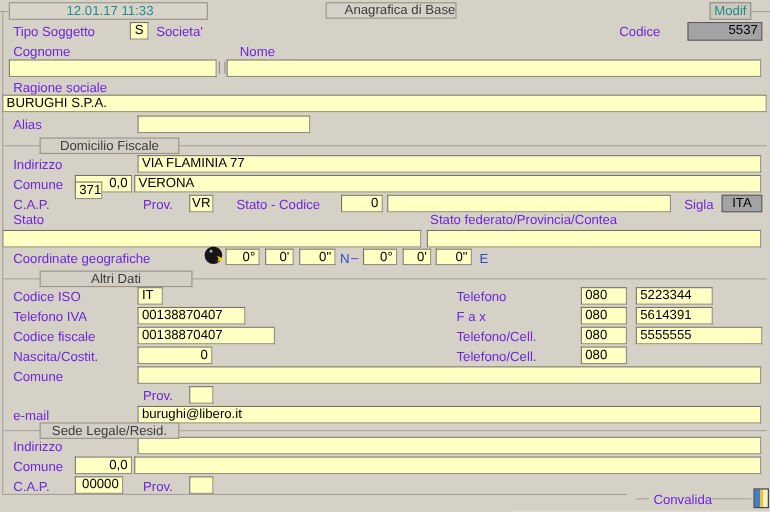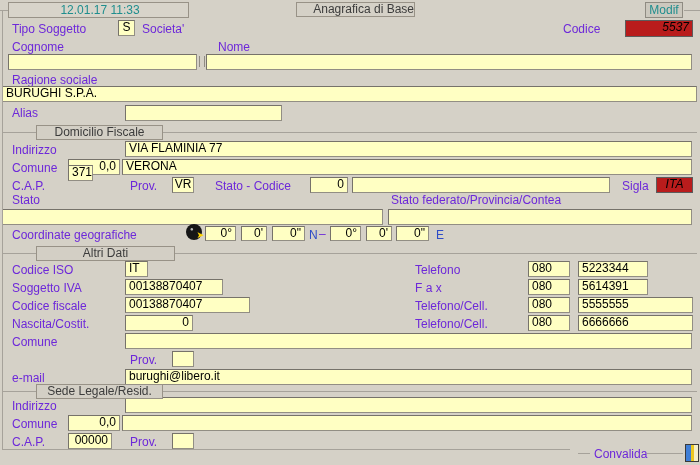--- a/index.html
+++ b/index.html
@@ -4,21 +4,21 @@
 <style>
   html,body{margin:0;padding:0;}
   .screen{position:relative;width:700px;height:465px;background:#d5d1c7;
     font-family:"Liberation Sans",sans-serif;font-size:12px;color:#3c3c3c;overflow:hidden;}
   .lbl{position:absolute;font-size:12px;color:#6d28d9;white-space:nowrap;line-height:13px;}
   .fld{position:absolute;box-sizing:border-box;height:16px;background:#ffffc3;
     border:1px solid #928e84;border-top-color:#76726a;border-left-color:#76726a;
     font-size:12px;line-height:13px;padding:0 3px;color:#000;white-space:nowrap;overflow:hidden;}
   .fld.right{text-align:right;}
   .fld.center{text-align:center;padding:0 1px;}
-  .fld.white{background:#b91c1c;border-color:#5c5c5c;font-style:italic;}
+  .fld.white{background:#a3a3a3;border-color:#5c5c5c;}
   .fld.small{height:15px;line-height:12px;}
   .sec-hdr{position:absolute;box-sizing:border-box;height:15px;background:#d3cfc5;
     border:1px solid #989287;font-size:12px;line-height:12px;
     text-align:center;color:#3c3c3c;z-index:2;}
   .hline{position:absolute;height:1px;background:#a6a29a;z-index:1;}
   .vline{position:absolute;width:1px;background:#a6a29a;z-index:1;}
   .ts-box{position:absolute;box-sizing:border-box;background:#d8d4ca;border:1px solid #989287;
     color:#1f8e8e;line-height:14px;padding-left:3px;}
   .title-box{position:absolute;box-sizing:border-box;border:1px solid #989287;
     text-align:right;line-height:13px;}
@@ -105,37 +105,36 @@
 
   <div class="hline" style="left:3px;top:253px;width:694px;"></div>
   <div class="sec-hdr" style="left:36px;top:246px;width:139px;">Altri Dati</div>
 
   <div class="lbl" style="left:12px;top:264px;">Codice ISO</div>
   <div class="fld" style="left:125px;top:261px;width:23px;">IT</div>
   <div class="lbl" style="left:415px;top:264px;">Telefono</div>
   <div class="fld" style="left:528px;top:261px;width:42px;">080</div>
   <div class="fld" style="left:578px;top:261px;width:70px;">5223344</div>
 
-  <div class="lbl" style="left:12px;top:282px;">Soggetto IVA</div>
+  <div class="lbl" style="left:12px;top:282px;">Telefono IVA</div>
   <div class="fld" style="left:125px;top:279px;width:98px;">00138870407</div>
   <div class="lbl" style="left:415px;top:282px;">F a x</div>
   <div class="fld" style="left:528px;top:279px;width:42px;">080</div>
   <div class="fld" style="left:578px;top:279px;width:70px;">5614391</div>
 
   <div class="lbl" style="left:12px;top:300px;">Codice fiscale</div>
   <div class="fld" style="left:125px;top:297px;width:125px;">00138870407</div>
   <div class="lbl" style="left:415px;top:300px;">Telefono/Cell.</div>
   <div class="fld" style="left:528px;top:297px;width:42px;">080</div>
   <div class="fld" style="left:578px;top:297px;width:115px;">5555555</div>
 
   <div class="lbl" style="left:12px;top:318px;">Nascita/Costit.</div>
   <div class="fld right" style="left:125px;top:315px;width:68px;">0</div>
   <div class="lbl" style="left:415px;top:318px;">Telefono/Cell.</div>
   <div class="fld" style="left:528px;top:315px;width:42px;">080</div>
-  <div class="fld" style="left:578px;top:315px;width:115px;">6666666</div>
 
   <div class="lbl" style="left:12px;top:336px;">Comune</div>
   <div class="fld" style="left:125px;top:333px;width:567px;"></div>
 
   <div class="lbl" style="left:130px;top:354px;">Prov.</div>
   <div class="fld" style="left:172px;top:351px;width:22px;"></div>
 
   <div class="lbl" style="left:12px;top:372px;">e-mail</div>
   <div class="fld" style="left:125px;top:369px;width:567px;">burughi@libero.it</div>
 

